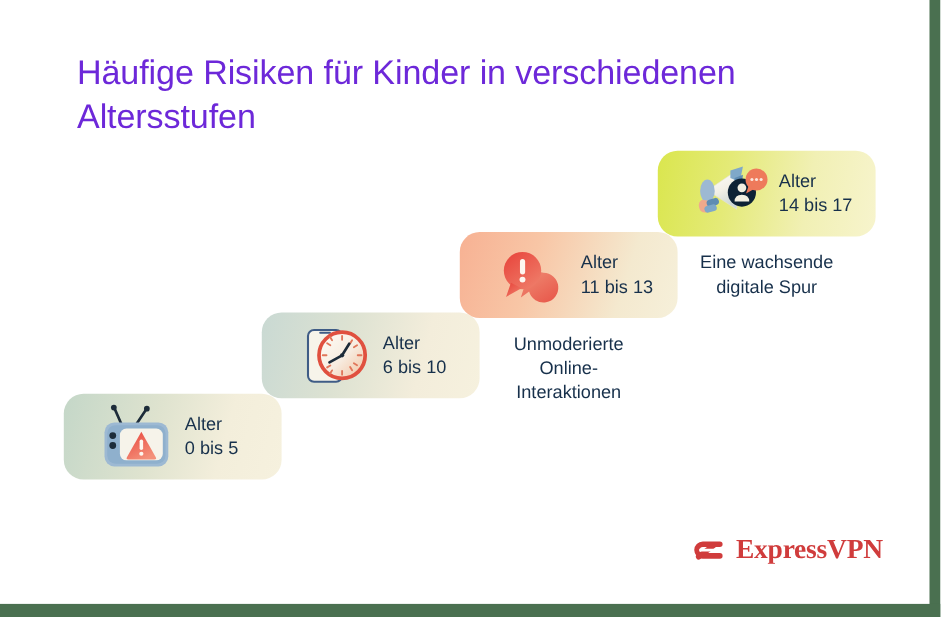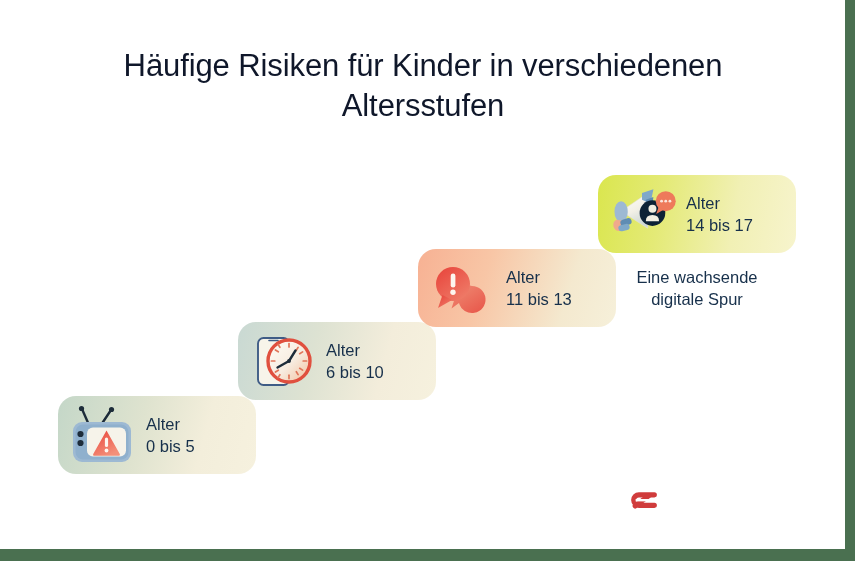--- a/index.html
+++ b/index.html
@@ -42,43 +42,41 @@
     height: 549px;
     background: #ffffff;
   }
 
   
   #title {
     position: absolute;
     top: 46px;
     left: 70px;
     width: 706px;
-    text-align: center;
     font-size: 31px;
     line-height: 40px;
-    color: #0f172a;
+    color: #6d28d9;
     font-weight: 400;
     letter-spacing: -0.1px;
   }
 
   
   .step {
     position: absolute;
   }
   .card {
     position: relative;
     width: 198px;
     height: 78px;
     border-radius: 18px;
     display: flex;
     align-items: center;
     box-sizing: border-box;
-    padding-left: 6px;
+    padding-left: 28px;
     overflow: hidden;
-    margin-top: 38px;
   }
   .card-icon {
     width: 76px;
     height: 62px;
     flex: 0 0 76px;
     display: flex;
     align-items: center;
     justify-content: center;
   }
   .card-icon svg { display: block; }
@@ -230,20 +228,23 @@
           <circle cx="28" cy="26" r="17" fill="url(#bubA2)"></circle>
           <path d="M17.5 37 L13 50 L27 42 Z" fill="url(#bubA2)"></path>
 
           <rect x="25.7" y="15.5" width="4.7" height="14" rx="2.35" fill="#fdf6ef"></rect>
           <circle cx="28" cy="34.2" r="2.7" fill="#fdf6ef"></circle>
         </svg>
       </div>
       <div class="card-age">Alter
 11 bis 13</div>
     </div>
+    <div class="caption">Unmoderierte
+Online-
+Interaktionen</div>
   </div>
 
   <div class="step" id="step-3">
     <div class="card" id="card-3">
       <div class="card-icon">
         <svg width="80" height="62" viewBox="0 0 80 62">
           <defs>
             <linearGradient id="horn3" x1="0" y1="0" x2="0.4" y2="1">
               <stop offset="0%" stop-color="#ffffff"></stop>
               <stop offset="60%" stop-color="#f2f0e6"></stop>
@@ -279,18 +280,19 @@
     <div class="caption">Eine wachsende
 digitale Spur</div>
   </div>
 
   <div id="logo">
     <svg id="logo-mark" viewBox="0 0 32 32">
       <path d="M26 10.5 H9.5 a5.6 5.6 0 0 0 0 11.2 H26 a5.6 5.6 0 0 1 0 0" fill="none" stroke="#d03c3c" stroke-width="5.4" stroke-linecap="round"></path>
       <path d="M5.5 22.5 L20 11.5" fill="none" stroke="#d03c3c" stroke-width="5.4" stroke-linecap="round"></path>
       <path d="M6 16.2 H22" fill="none" stroke="#ffffff" stroke-width="2.6"></path>
     </svg>
+    <span id="logo-text">ExpressVPN</span>
   </div>
 
 </div>
 
 <div id="frame-right"></div>
 <div id="frame-bottom"></div>
 
 </body></html>

